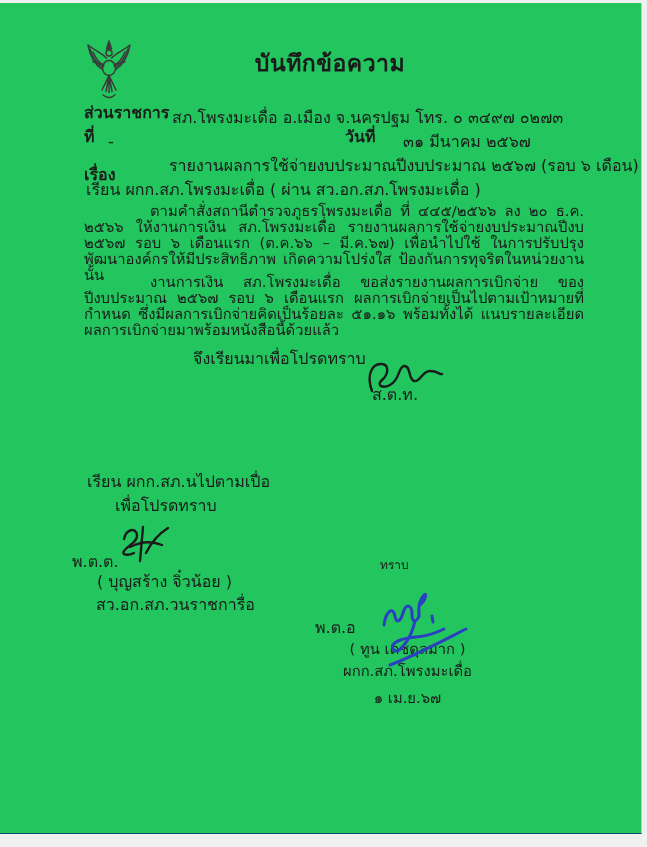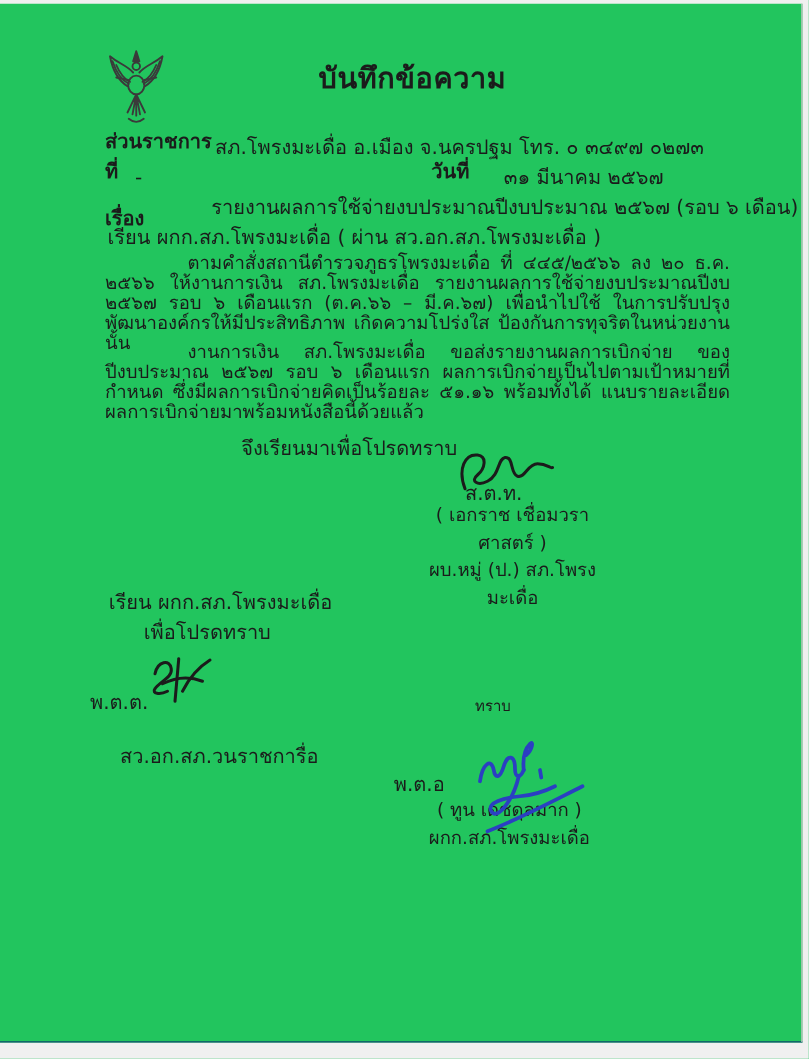--- a/index.html
+++ b/index.html
@@ -69,45 +69,43 @@
   <div class="para" style="top:200px;">ตามคำสั่งสถานีตำรวจภูธรโพรงมะเดื่อ ที่ ๔๔๕/๒๕๖๖ ลง ๒๐ ธ.ค. ๒๕๖๖ ให้งานการเงิน สภ.โพรงมะเดื่อ รายงานผลการใช้จ่ายงบประมาณปีงบ ๒๕๖๗ รอบ ๖ เดือนแรก (ต.ค.๖๖ – มี.ค.๖๗) เพื่อนำไปใช้ ในการปรับปรุงพัฒนาองค์กรให้มีประสิทธิภาพ เกิดความโปร่งใส ป้องกันการทุจริตในหน่วยงาน  นั้น</div>
   <div class="para" style="top:271px;">งานการเงิน สภ.โพรงมะเดื่อ ขอส่งรายงานผลการเบิกจ่าย ของปีงบประมาณ ๒๕๖๗  รอบ ๖ เดือนแรก ผลการเบิกจ่ายเป็นไปตามเป้าหมายที่กำหนด ซึ่งมีผลการเบิกจ่ายคิดเป็นร้อยละ ๕๑.๑๖  พร้อมทั้งได้ แนบรายละเอียดผลการเบิกจ่ายมาพร้อมหนังสือนี้ด้วยแล้ว</div>
   <div class="t" style="left:153px;top:346px;margin-left:40px;">จึงเรียนมาเพื่อโปรดทราบ</div>
 
   <svg class="sig" style="left:362px;top:356px;" width="84" height="36" viewBox="0 0 84 36">
     <g stroke="#1b1b1b" fill="none" stroke-width="2.4" stroke-linecap="round">
       <path d="M10,32 C4,16 10,4 20,5 C28,6 26,16 20,21 C14,26 20,30 28,26 C38,21 36,8 42,7 C49,6 46,20 52,22 C58,24 60,12 68,12 C76,12 78,16 80,15"></path>
     </g>
   </svg>
   <div class="t" style="left:334px;top:382px;margin-left:38px;">ส.ต.ท.</div>
-  <div class="center-block" style="left:335px;top:399px;width:150px;">
-    <div>( เอกราช  เชื่อมวราศาสตร์ )</div>
-    <div>ผบ.หมู่ (ป.) สภ.โพรงมะเดื่อ</div>
-  </div>
 
-  <div class="t" style="left:87px;top:469px;">เรียน ผกก.สภ.โพรงมะเดื่อ</div>
+  <div class="t" style="left:87px;top:469px;">เรียน ผกก.สภ.นไปตามเปื่อ</div>
   <div class="t" style="left:115px;top:493px;">เพื่อโปรดทราบ</div>
 
   <svg class="sig" style="left:118px;top:522px;" width="62" height="38" viewBox="0 0 62 38">
     <g stroke="#1b1b1b" fill="none" stroke-width="2.4" stroke-linecap="round">
       <path d="M6,14 C8,4 18,2 19,10 C20,17 10,20 6,26 C3,30 10,31 16,28"></path>
       <path d="M25,2 L22,36"></path>
       <path d="M12,22 C24,16 34,16 44,20"></path>
       <path d="M28,28 C34,16 42,8 50,3"></path>
     </g>
   </svg>
   <div class="t" style="left:72px;top:549px;">พ.ต.ต.</div>
+  <div class="t" style="left:97px;top:569px;">( บุญสร้าง จิ๋วน้อย )</div>
   <div class="t" style="left:96px;top:592px;">สว.อก.สภ.วนราชการื่อ</div>
 
   <div class="t" style="left:380px;top:555px;font-size:12px;">ทราบ</div>
   <div class="t" style="left:315px;top:615px;">พ.ต.อ</div>
 
   <div class="center-block" style="left:340px;top:635px;width:135px;">
     <div>( ทูน  เดชดุลมาก )</div>
     <div>ผกก.สภ.โพรงมะเดื่อ</div>
+    <div style="margin-top:5px;">๑ เม.ย.๖๗</div>
   </div>
 
   <svg class="sig" style="left:378px;top:588px;z-index:3;" width="95" height="85" viewBox="0 0 95 85">
     <g stroke="#2b3fc2" fill="none" stroke-width="3" stroke-linecap="round">
       <path d="M6,34 C8,20 15,15 17,25 C18,32 22,32 25,22 C28,12 34,13 34,24 C34,31 38,32 41,25"></path>
       <path d="M41,25 C40,15 42,8 46,4 C49,1 48,9 43,13"></path>
       <path d="M54,25 L55,31"></path>
       <path d="M37,30 C33,48 20,66 15,58 C11,51 26,47 38,46 C50,45 58,42 66,38"></path>
       <path d="M12,74 C38,64 64,50 88,38"></path>
     </g>

